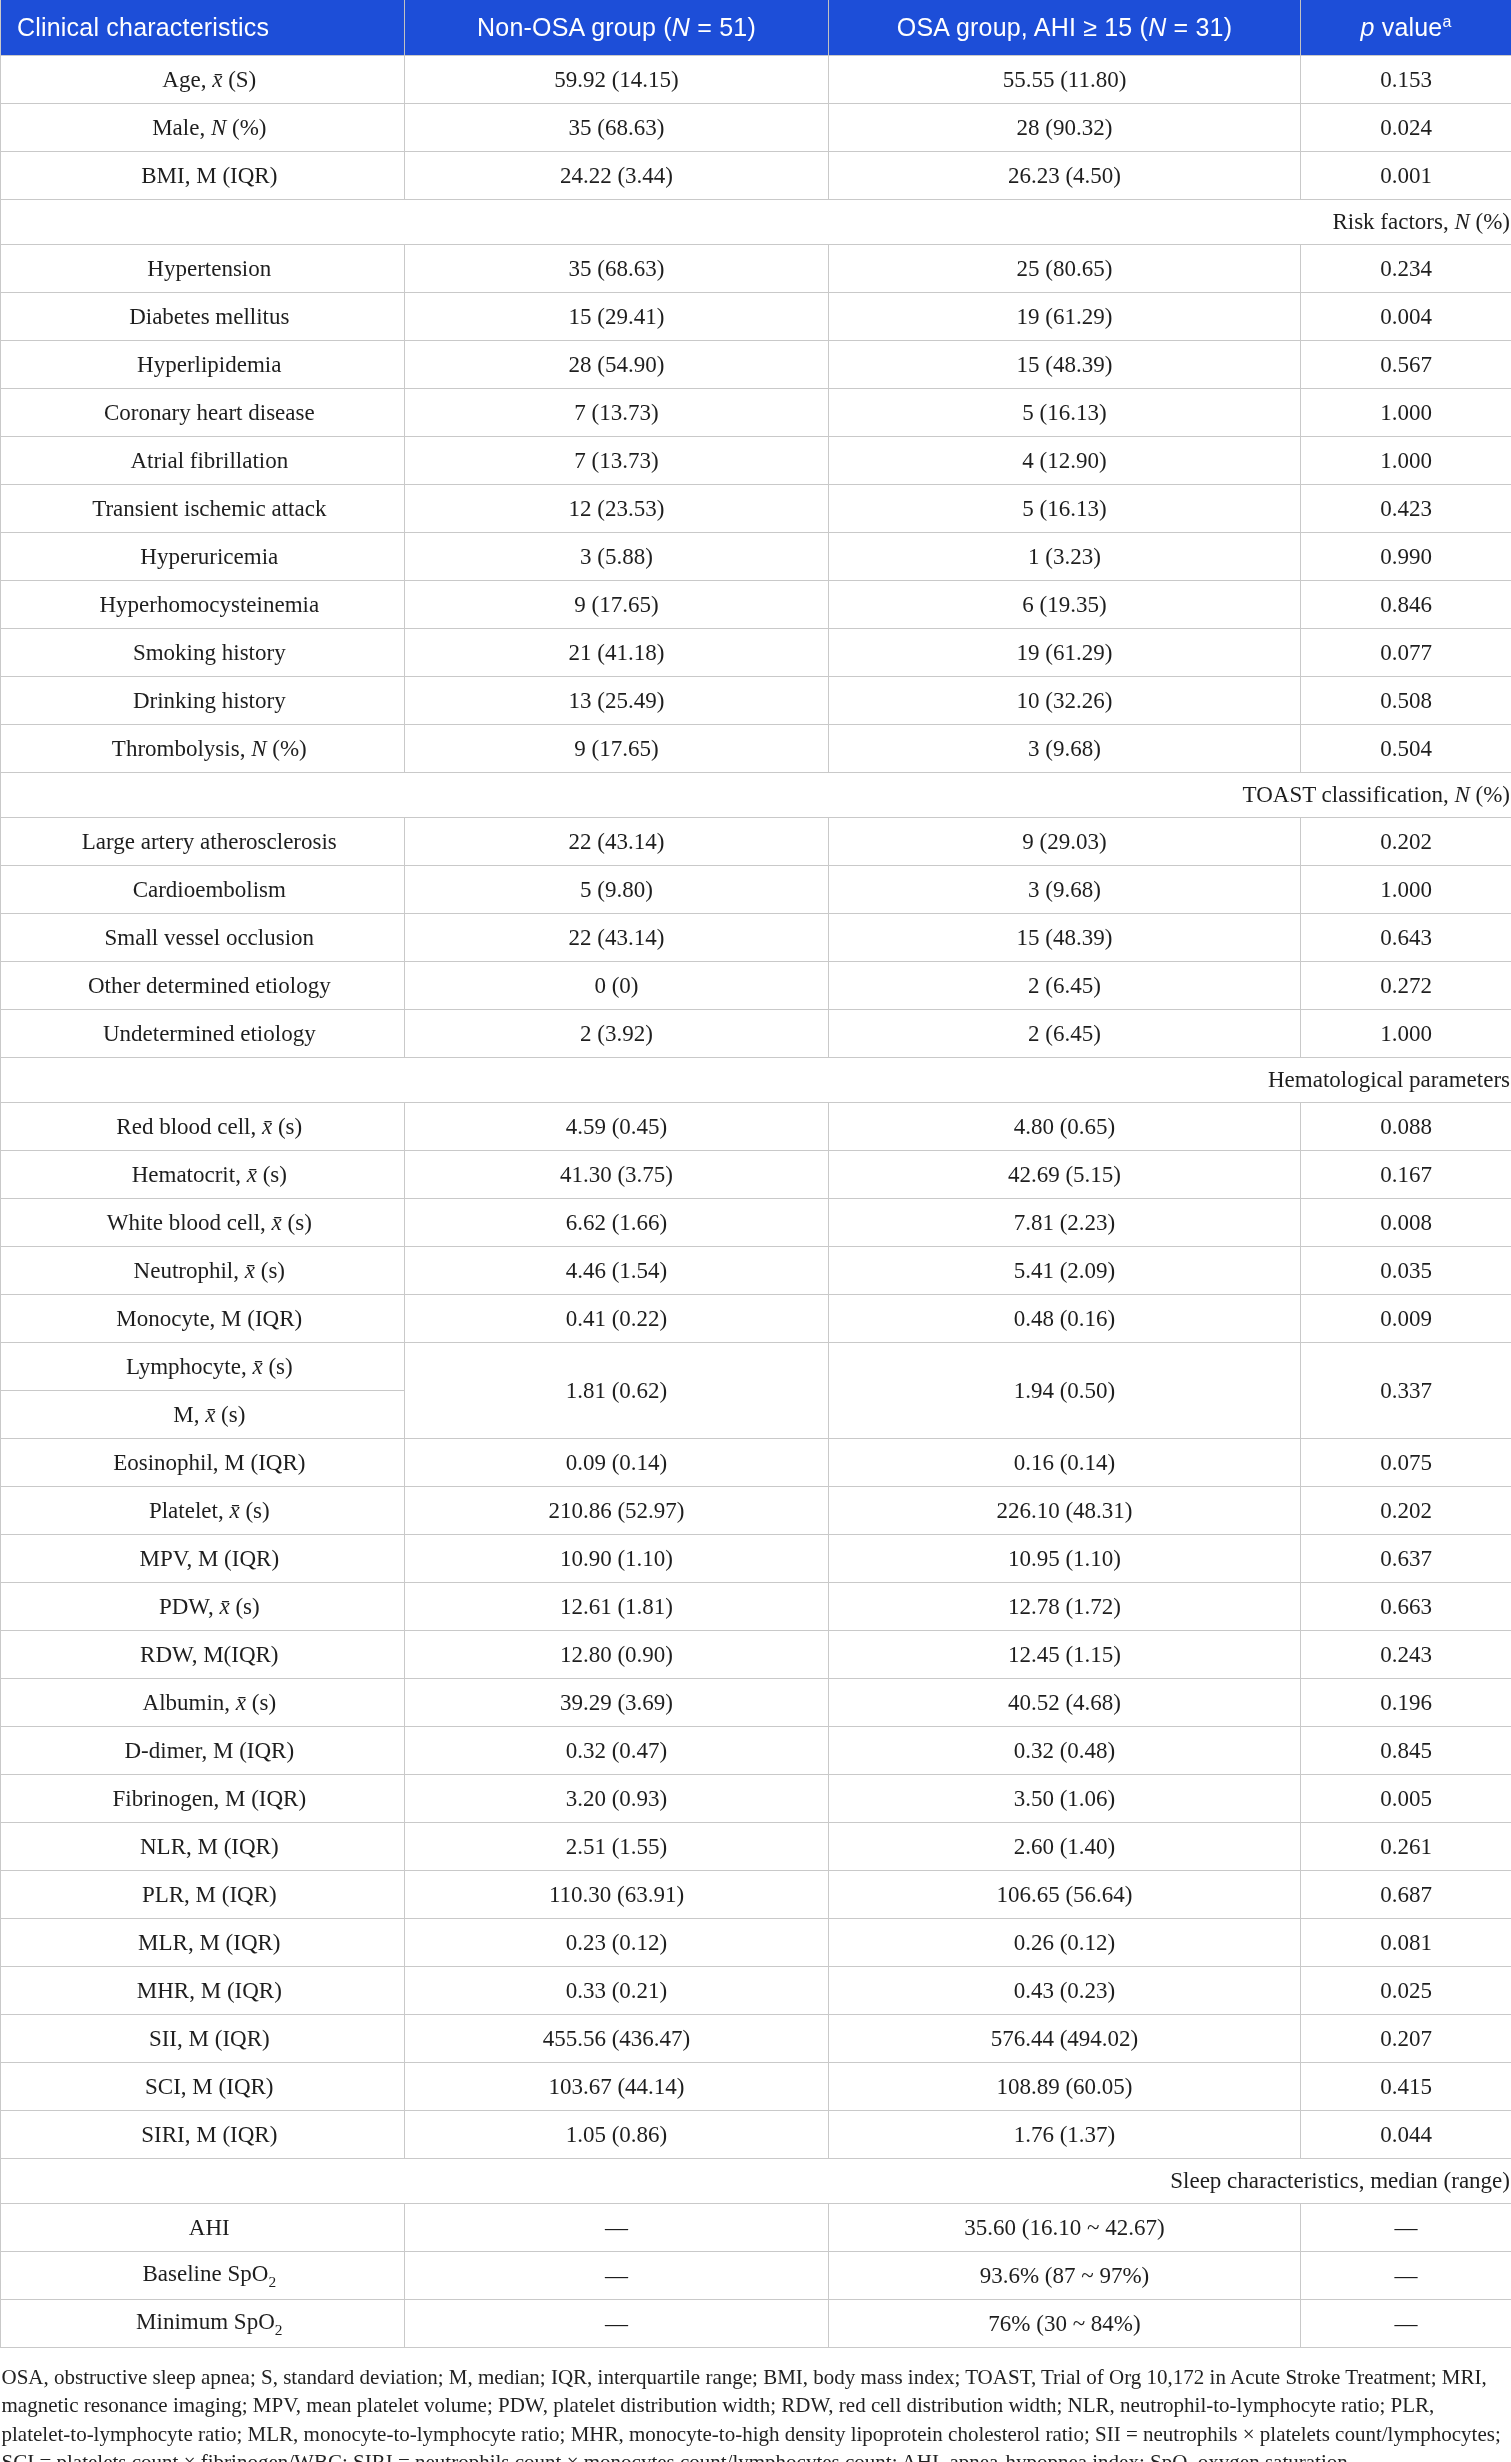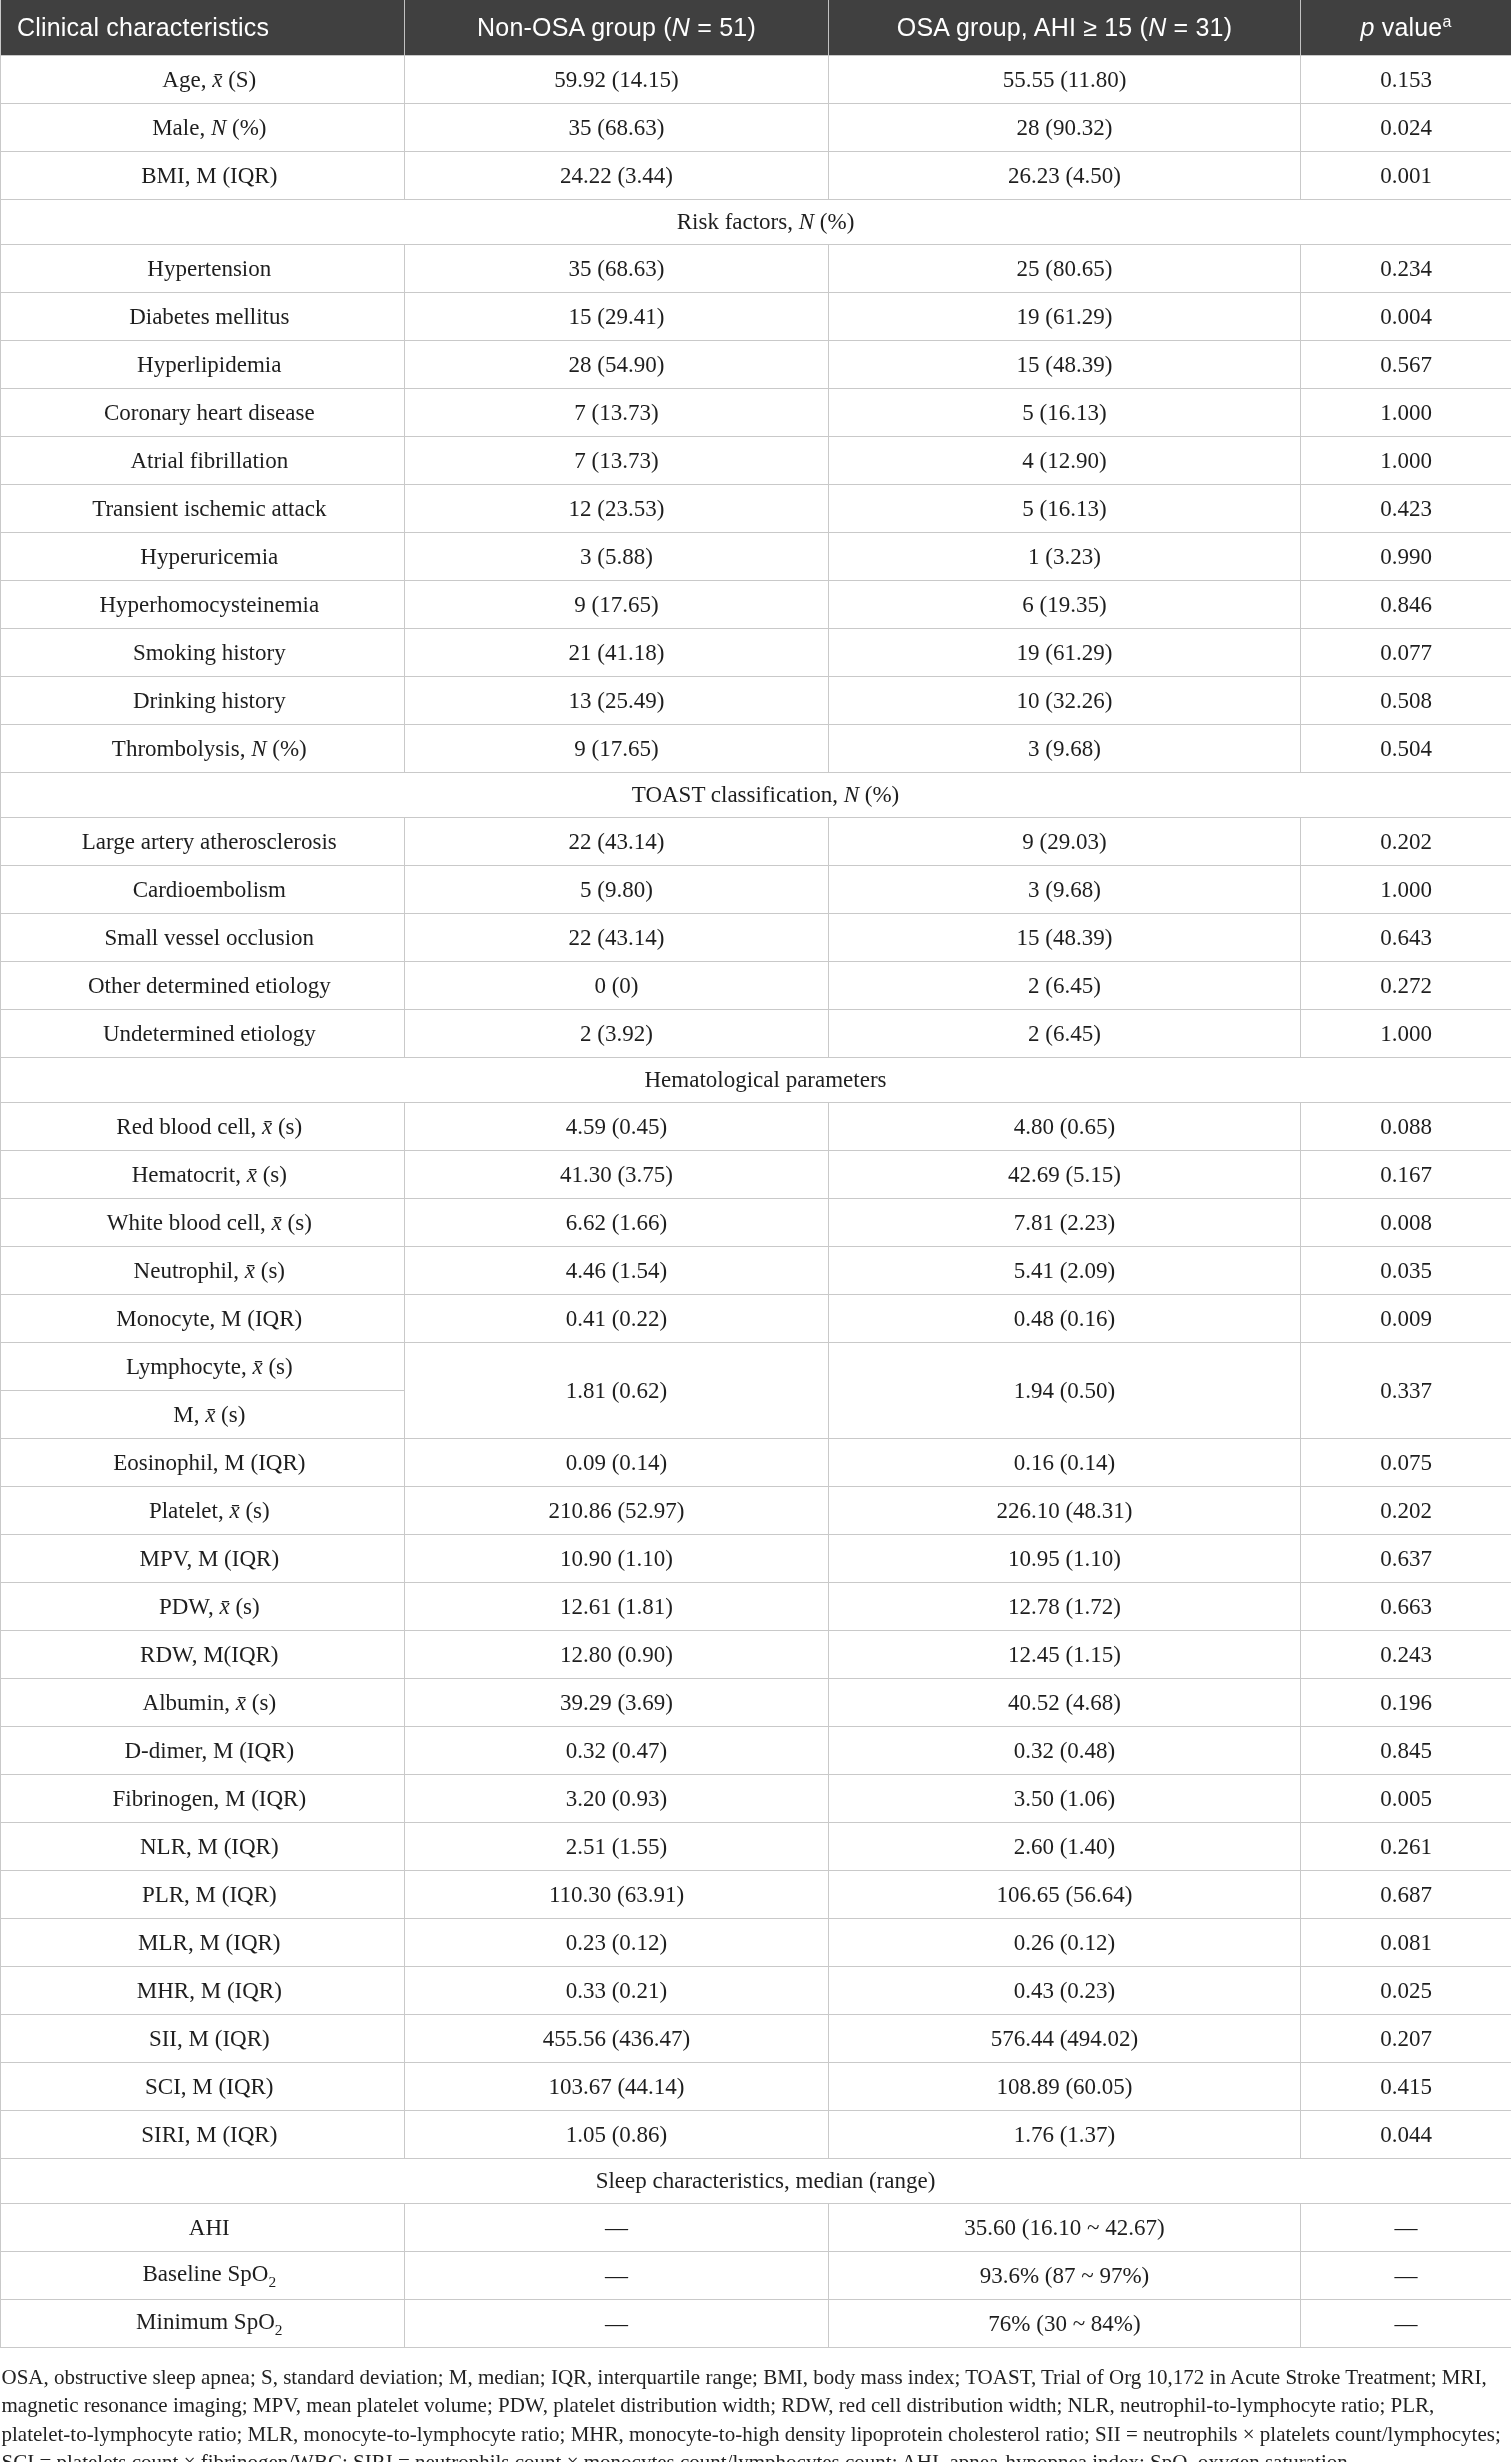--- a/index.html
+++ b/index.html
@@ -24,21 +24,21 @@
     border-left: 1.5px solid #c9c9c9;
     border-right: 1.5px solid #c9c9c9;
     border-bottom: 1.5px solid #c9c9c9;
   }
   col.c1 { width: 404px; }
   col.c2 { width: 424px; }
   col.c3 { width: 472px; }
   col.c4 { width: 211px; }
 
   thead th {
-    background: #404040;
+    background: #1d4ed8;
     color: #ffffff;
     font-family: "Liberation Sans", "DejaVu Sans", sans-serif;
     font-weight: 400;
     font-size: 25px;
     height: 53px;
     border-left: 1.5px solid #c2c2c2;
     border-bottom: 1.5px solid #c9c9c9;
     text-align: center;
     vertical-align: middle;
     letter-spacing: 0.2px;
@@ -62,21 +62,21 @@
   td.label-cell {
     text-align: center;
     padding-left: 14.6px;
     height: 45px;
   }
   td.value-cell {
     text-align: center;
     height: 45px;
   }
   td.section-cell {
-    text-align: center;
+    text-align: right;
     padding-left: 20px;
     height: 42px;
     border-left: none;
     border-right: none;
   }
   sub { font-size: 15.4px; }
   sup { font-size: 15.4px; }
 
   .footnotes {
     width: 1509px;

